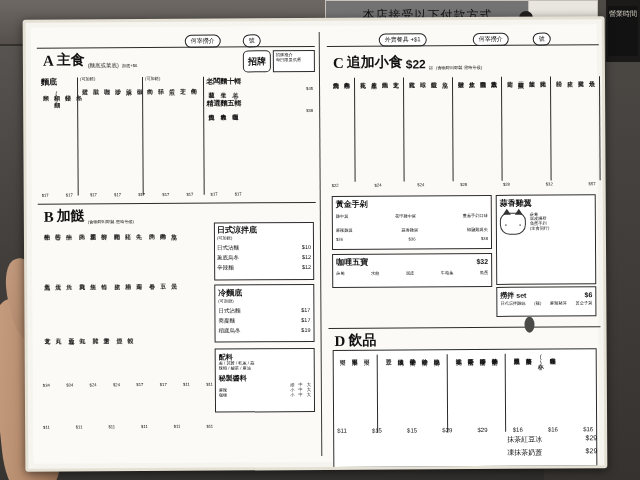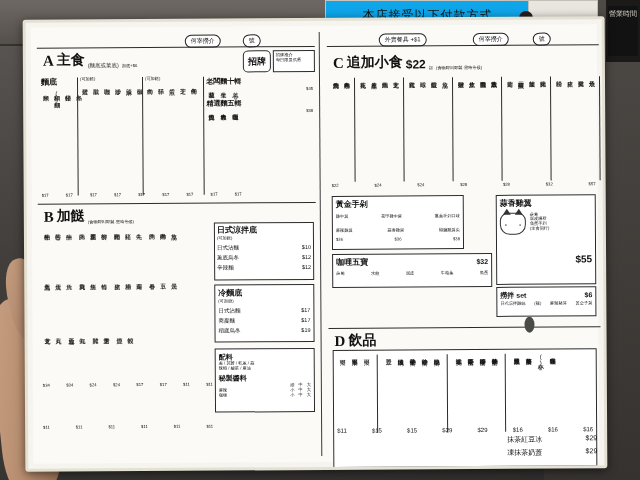--- a/index.html
+++ b/index.html
@@ -32,21 +32,21 @@
     right: 0; top: 0; width: 96px; height: 480px;
     background: linear-gradient(180deg,#4e4a46 0%, #35322f 100%);
   }
   .bg-dark-strip {
     position: absolute; right: 0; top: 0; width: 34px; height: 62px;
     background: #1b1a19;
   }
   .notice-slip {
     position: absolute;
     left: 325px; top: 0; width: 205px; height: 30px;
-    background: #0ea5e9;
+    background: #737373;
     border: 1px solid #c8c4bb;
     display: flex; align-items: center; justify-content: center;
     color: #111;
     font-size: 12px;
     letter-spacing: 1px;
   }
   .notice-slip2 {
     position: absolute;
     left: 528px; top: 0; width: 70px; height: 36px;
     background: #e9e6df;
@@ -506,21 +506,21 @@
         <div style="position:absolute;left:4px;top:152px;width:264px;display:flex;justify-content:space-between;">
           <span class="xtiny">$22</span>
           <span class="xtiny">$24</span>
           <span class="xtiny">$24</span>
           <span class="xtiny">$28</span>
           <span class="xtiny">$28</span>
           <span class="xtiny">$32</span>
           <span class="xtiny">$57</span>
         </div>
 
-        <div class="box" style="left:4px;top:164px;width:132px;height:54px;padding:3px;">
+        <div class="box" style="left:4px;top:164px;width:160px;height:54px;padding:3px;">
           <div class="s8 bold">黃金手剁</div>
           <div style="display:flex;justify-content:space-between;margin-top:4px;">
             <span class="xtiny">雞中翼</span>
             <span class="xtiny">花甲雞中翼</span>
             <span class="xtiny">薑蔥手剁口味</span>
           </div>
           <div style="display:flex;justify-content:space-between;margin-top:10px;">
             <span class="xtiny">麻辣雞翼</span>
             <span class="xtiny">蒜香雞翼</span>
             <span class="xtiny">椒鹽雞翼尖</span>
@@ -541,21 +541,20 @@
                   <span>•</span>
                 </div>
             </div>
             <div>
               <div class="xtiny">蘿蔔</div>
               <div class="xtiny">腐皮腸粉</div>
               <div class="xtiny">魚蛋手剁</div>
               <div class="xtiny">(主食同行)</div>
             </div>
           </div>
-          <div class="s10 bold" style="text-align:right;margin-top:18px;">$55</div>
         </div>
 
         <div class="box" style="left:4px;top:222px;width:160px;height:34px;padding:3px;">
           <div style="display:flex;justify-content:space-between;text-align:center;">
             <span class="s8 bold">咖哩五寶</span>
             <span class="s7 bold">$32</span>
           </div>
           <div style="display:flex;justify-content:space-between;margin-top:3px;">
             <span class="xtiny">蘿蔔</span>
             <span class="xtiny">水餃</span>

